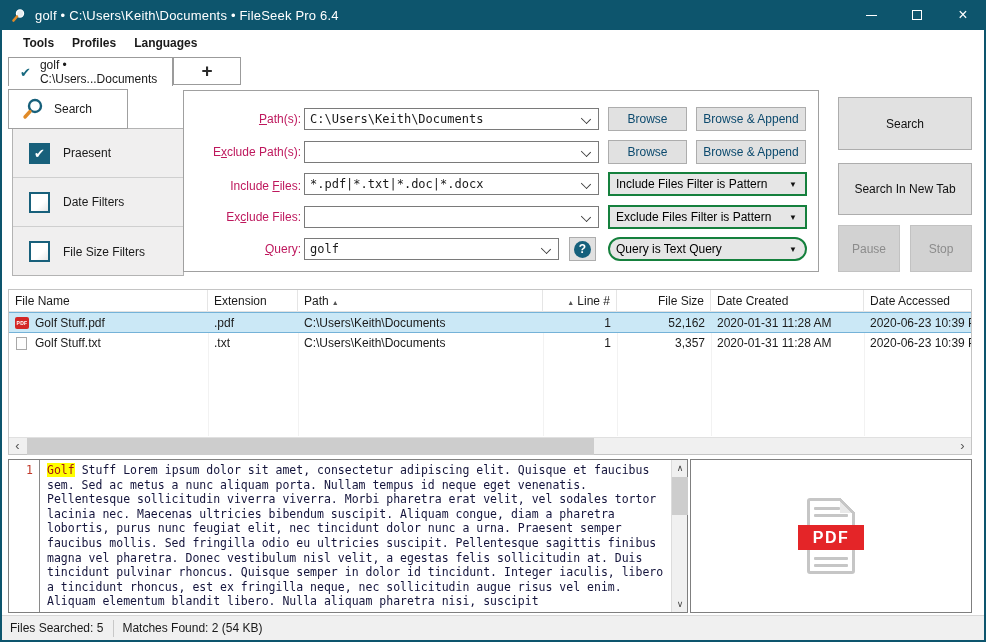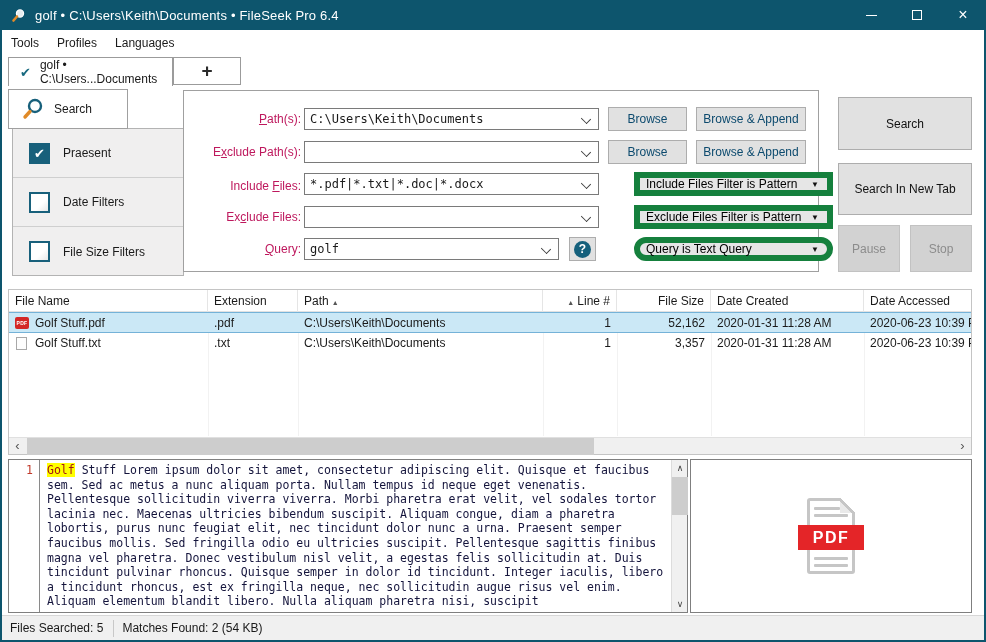--- a/index.html
+++ b/index.html
@@ -13,21 +13,21 @@
   
   .titlebar { position:absolute; left:-2px; top:0; width:986px; height:30px; background:#0d556d; display:flex; align-items:center; color:#fff; }
   .titlebar .app-icon { margin:0 9px 0 11px; }
   .titlebar .title-text { font-size:13px; letter-spacing:0.2px; }
   .win-controls { position:absolute; right:0; top:0; height:30px; display:flex; }
   .win-btn { width:46px; height:30px; display:flex; align-items:center; justify-content:center; color:#fff; }
   .mini-dash { display:block; width:11px; height:1px; background:#fff; }
   .max-box  { display:block; width:10px; height:10px; border:1px solid #fff; }
   .close-glyph { font-size:16px; line-height:30px; }
   
-  .menubar { position:absolute; left:0; top:30px; width:982px; height:27px; background:#fff; display:flex; align-items:center; padding-left:0; }
+  .menubar { position:absolute; left:0; top:30px; width:982px; height:27px; background:#fff; display:flex; align-items:center; padding-left:12px;font-weight:bold; }
   .menu-item { padding:0 9px; height:27px; line-height:27px; }
   
   .tabbar { position:absolute; left:0; top:57px; width:982px; height:29px; background:#fff; }
   .tab-active { position:absolute; left:6px; top:0; width:165px; height:29px; background:#fff; border:1px solid #9b9b9b; border-bottom:none; display:flex; align-items:center; gap:9px; padding-left:11px; }
   .tab-check { color:#17697f; font-size:13px; }
   .tab-add { position:absolute; left:171px; top:0; width:68px; height:28px; border:1px solid #9b9b9b; display:flex; align-items:center; justify-content:center; font-size:19px; font-weight:bold; color:#2b2b2b; }
   
   .acc-header { position:absolute; left:6px; top:89px; width:120px; height:40px; border:1px solid #a0a0a0; background:#fff; display:flex; align-items:center; gap:9px; padding-left:12px; z-index:2; }
   .acc-panel { position:absolute; left:10px; top:128px; width:172px; height:148px; border:1px solid #b3b3b3; background:#f0efef; }
   .acc-row { height:49px; display:flex; align-items:center; gap:13px; padding-left:16px; border-bottom:1px solid #cfcfcf; }
@@ -35,21 +35,21 @@
   .checkbox { width:21px; height:21px; border:2px solid #18607b; background:linear-gradient(135deg,#ffffff 60%,#e8e8e8 100%); display:flex; align-items:center; justify-content:center; }
   .checkbox.checked { background:#18607b; color:#fff; font-size:13px; }
   
   .mag-small svg, .mag-big svg { display:block; }
   
   .groupbox { position:absolute; left:181px; top:90px; width:636px; height:182px; border:1px solid #a0a0a0; background:#fff; }
   .f-label { position:absolute; width:112px; text-align:right; font-size:12px; color:#be185d; }
   .combo { position:absolute; height:22px; background:#fff; border:1px solid #7a7a7a; display:flex; align-items:center; padding-left:5px; font-family:"DejaVu Sans Mono", monospace; font-size:12px; }
   .combo .chev { position:absolute; right:8px; top:6px; width:8px; height:8px; border-right:1.6px solid #3c3c3c; border-bottom:1.6px solid #3c3c3c; transform:rotate(45deg) scale(1,0.8); }
   .btn { position:absolute; height:24px; background:#e1e1e1; border:1px solid #adadad; display:flex; align-items:center; justify-content:center; font-size:12px; color:#0c4a6e; }
-  .dropdown { position:absolute; height:24px; background:#e6e6e6; border:6px solid #15803d; display:flex; align-items:center; padding-left:6px; font-size:12px; color:#000;margin-left:26px; }
+  .dropdown { position:absolute; height:24px; background:#e6e6e6; border:2px solid #15803d; display:flex; align-items:center; padding-left:6px; font-size:12px; color:#000; }
   .dropdown .tri { position:absolute; right:8px; font-size:8px; color:#111; }
   .help-btn { position:absolute; width:27px; height:24px; background:#e1e1e1; border:1px solid #adadad; display:flex; align-items:center; justify-content:center; }
   .help-circle { width:17px; height:17px; border-radius:50%; background:#15607c; color:#fff; font-size:12px; font-weight:bold; display:flex; align-items:center; justify-content:center; }
   
   .big-btn { position:absolute; background:#e1e1e1; border:1px solid #adadad; display:flex; align-items:center; justify-content:center; font-size:12px; color:#111; }
   .big-btn.disabled { background:#d2d2d2; border-color:#c2c2c2; color:#8c8c8c; }
   
   .results { position:absolute; left:6px; top:289px; width:964px; height:166px; border:1px solid #c4c4c4; background:#fff; }
   .thead { display:flex; height:22px; border-bottom:1px solid #e2e2e2; align-items:center; }
   .th { height:22px; line-height:22px; padding:0 6px; border-right:1px solid #e5e5e5; color:#1a1a1a; white-space:nowrap; overflow:hidden; }

